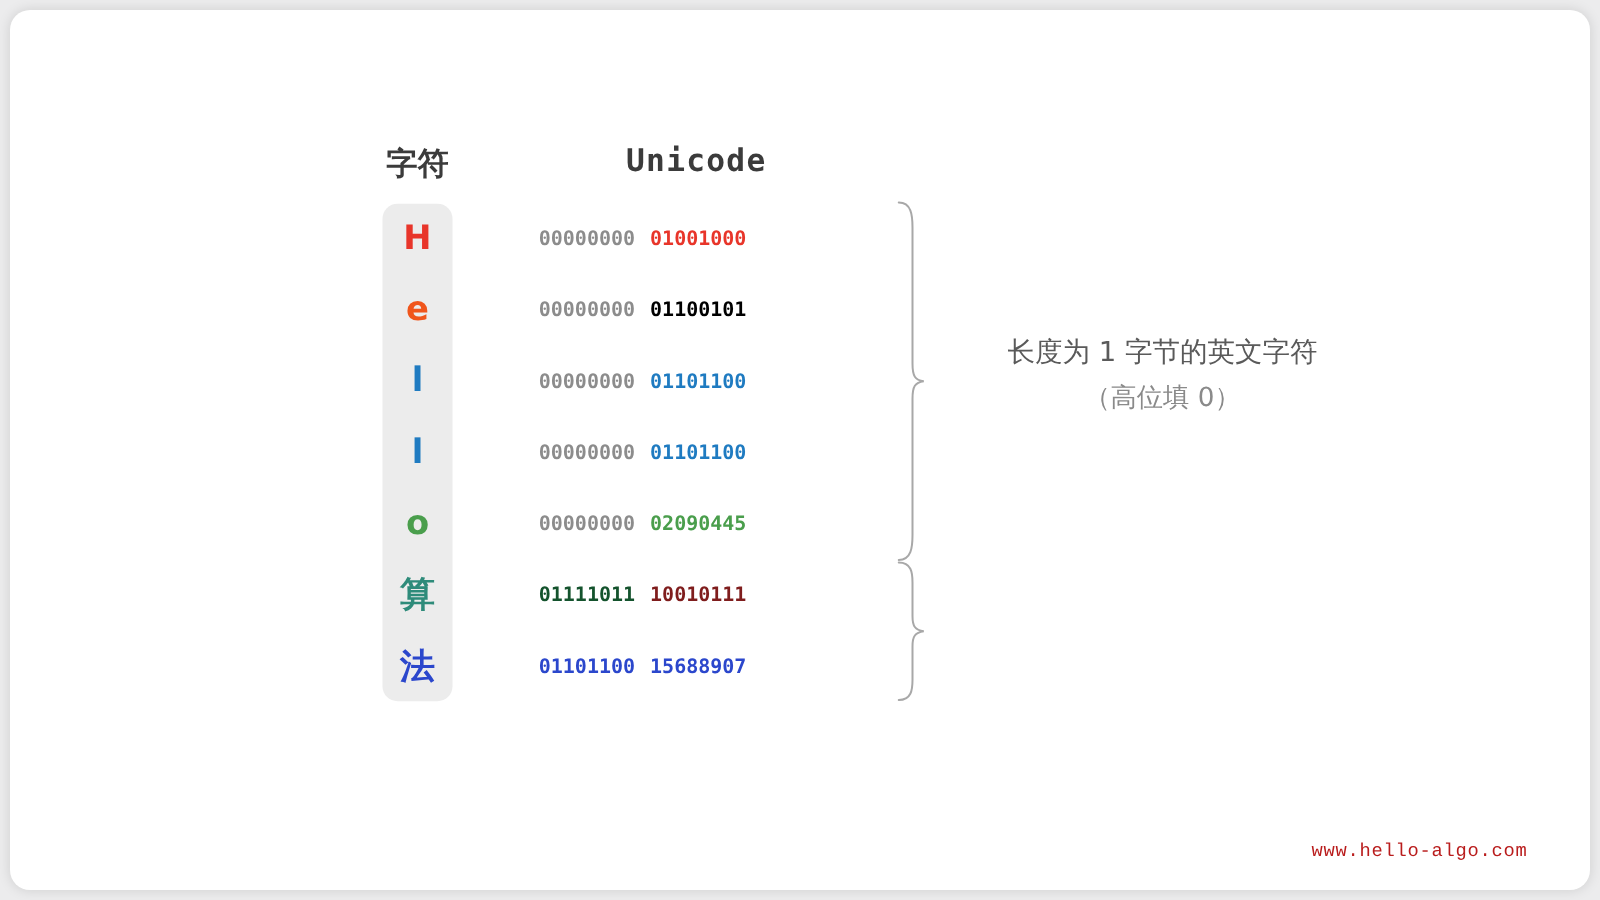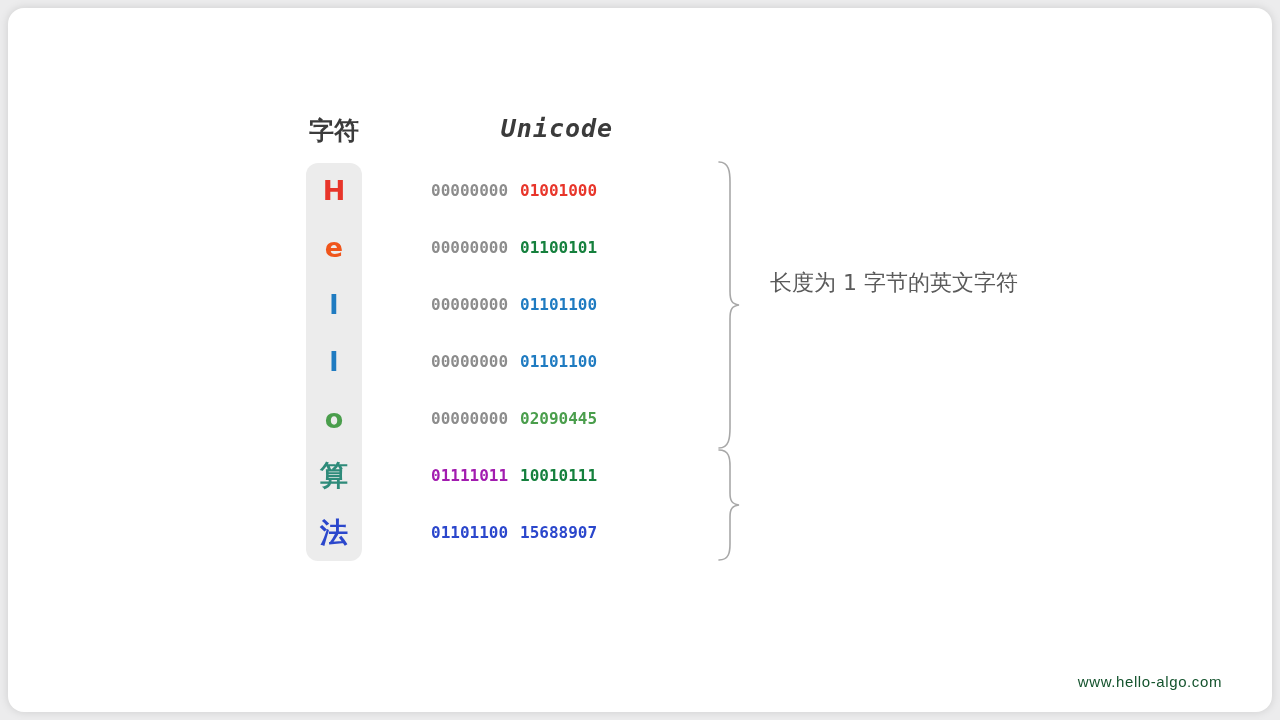--- a/index.html
+++ b/index.html
@@ -57,21 +57,20 @@
     font-family: "DejaVu Sans", "Liberation Sans", sans-serif;
   }
   #header-unicode {
     left: 431px;
     top: 114px;
     width: 252px;
     text-align: center;
     font-size: 25px;
     font-family: "DejaVu Sans Mono", "Liberation Mono", monospace;
     letter-spacing: 1px;
-    font-style: italic;
   }
 
   
   #char-column {
     position: absolute;
     left: 306px;
     top: 163px;
     width: 56px;
     height: 398px;
     background: #ececec;
@@ -128,21 +127,21 @@
   }
 
   
   .annotation {
     position: absolute;
     color: #5a5a5a;
     text-align: center;
     white-space: nowrap;
   }
   #annotation-ascii {
-    left: 724px;
+    left: 760px;
     top: 265px;
     width: 340px;
   }
   #annotation-cjk {
     left: 760px;
     top: 484px;
     width: 340px;
   }
   .ann-main {
     font-size: 22px;
@@ -155,51 +154,51 @@
     font-family: "DejaVu Sans", "Liberation Sans", sans-serif;
     line-height: 34px;
   }
 
   
   #watermark {
     position: absolute;
     right: 58px;
     bottom: 30px;
     font-size: 15px;
-    color: #14532d;
+    color: #b91c1c;
     letter-spacing: 0.6px;
-    font-family: Liberation Sans, sans-serif;
+    font-family: Liberation Mono, monospace;
   }
 </style>
 </head>
 <body>
 
 <div id="canvas">
   <div id="card"></div>
 
   <div id="diagram">
 
     <div class="col-header" id="header-char">字符</div>
     <div class="col-header" id="header-unicode">Unicode</div>
 
     <div id="char-column"></div>
 
     <div id="rows-host">
         <div class="char-cell" style="top: 171px; color: rgb(232, 53, 42);">H</div>
         <div class="bin-row" style="top: 171px;"><span class="byte-hi" style="color: rgb(140, 140, 140);">00000000</span><span class="byte-sp"></span><span style="color: rgb(232, 53, 42);">01001000</span></div>
         <div class="char-cell" style="top: 228px; color: rgb(240, 85, 27);">e</div>
-        <div class="bin-row" style="top: 228px;"><span class="byte-hi" style="color: rgb(140, 140, 140);">00000000</span><span class="byte-sp"></span><span style="color: #15803d;">01100101</span></div>
+        <div class="bin-row" style="top: 228px;"><span class="byte-hi" style="color: rgb(140, 140, 140);">00000000</span><span class="byte-sp"></span><span style="color: #000000;">01100101</span></div>
         <div class="char-cell" style="top: 285px; color: rgb(31, 123, 193);">l</div>
         <div class="bin-row" style="top: 285px;"><span class="byte-hi" style="color: rgb(140, 140, 140);">00000000</span><span class="byte-sp"></span><span style="color: rgb(31, 123, 193);">01101100</span></div>
         <div class="char-cell" style="top: 342px; color: rgb(31, 123, 193);">l</div>
         <div class="bin-row" style="top: 342px;"><span class="byte-hi" style="color: rgb(140, 140, 140);">00000000</span><span class="byte-sp"></span><span style="color: rgb(31, 123, 193);">01101100</span></div>
         <div class="char-cell" style="top: 399px; color: rgb(74, 158, 76);">o</div>
         <div class="bin-row" style="top: 399px;"><span class="byte-hi" style="color: rgb(140, 140, 140);">00000000</span><span class="byte-sp"></span><span style="color: rgb(74, 158, 76);">02090445</span></div>
         <div class="char-cell cjk" style="top: 456px; color: rgb(46, 139, 122);">算</div>
-        <div class="bin-row" style="top: 456px;"><span class="byte-hi" style="color: #a21caf;">01111011</span><span class="byte-sp"></span><span style="color: #15803d;">10010111</span></div>
+        <div class="bin-row" style="top: 456px;"><span class="byte-hi" style="color: #14532d;">01111011</span><span class="byte-sp"></span><span style="color: #7f1d1d;">10010111</span></div>
         <div class="char-cell cjk" style="top: 513px; color: rgb(43, 71, 204);">法</div>
         <div class="bin-row" style="top: 513px;"><span class="byte-hi" style="color: rgb(43, 71, 204);">01101100</span><span class="byte-sp"></span><span style="color: rgb(43, 71, 204);">15688907</span></div>
       </div>
 
     <svg class="brace-svg" id="brace-ascii" width="26" height="290" viewBox="0 0 26 290">
       <path d="M 3 2
                C 13 2 14 12 14 22
                L 14 131
                C 14 141 16 144 23 145
                C 16 146 14 149 14 159
@@ -212,17 +211,18 @@
                C 13 2 14 10 14 18
                L 14 45
                C 14 53 16 56 23 57
                C 16 58 14 61 14 69
                L 14 96
                C 14 104 13 112 3 112" fill="none" stroke="#a8a8a8" stroke-width="1.6" stroke-linecap="round"></path>
     </svg>
 
     <div class="annotation" id="annotation-ascii">
       <div class="ann-main">长度为 1 字节的英文字符</div>
+      <div class="ann-sub">（高位填 0）</div>
     </div>
 
     <div id="watermark">www.hello-algo.com</div>
   </div>
 </div>
 
 </body></html>

